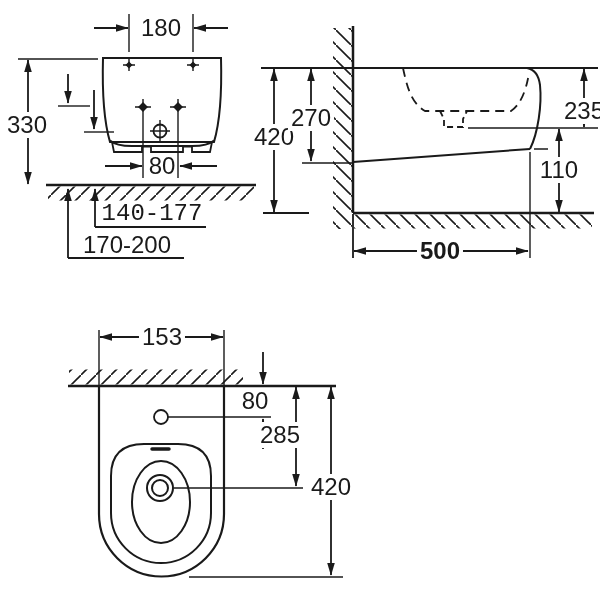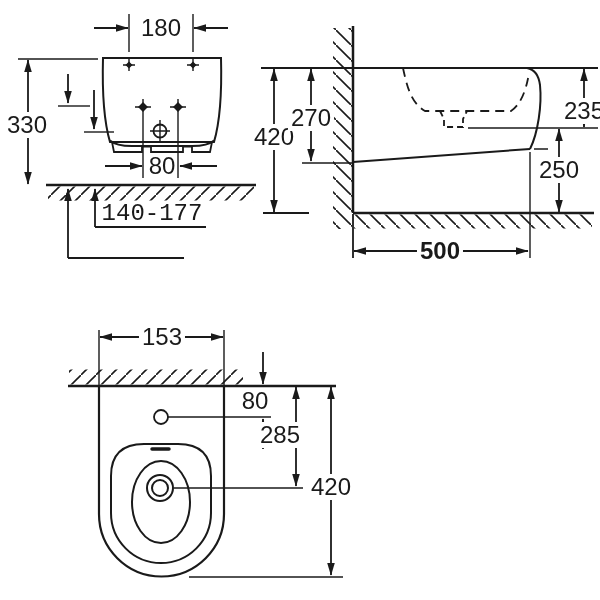--- a/index.html
+++ b/index.html
@@ -166,25 +166,26 @@
 
       <line stroke-width="1.8" x1="325" y1="387" x2="325" y2="575" marker-start="url(#ah)" marker-end="url(#ah)"></line>
       <path stroke-width="1.5" d="M183,577 H337"></path>
     </g>
   </svg>
 
   <div class="dim-label" style="left:155px;top:28px;">180</div>
   <div class="dim-label on-line" style="left:21px;top:125px;">330</div>
   <div class="dim-label" style="left:156px;top:166px;">80</div>
   <div class="dim-label" style="left:146px;top:214px;font-family:Liberation Mono, monospace;">140-177</div>
+  <div class="dim-label" style="left:121px;top:245px;">170-200</div>
 
   <div class="dim-label on-line" style="left:268px;top:137px;">420</div>
   <div class="dim-label on-line" style="left:305px;top:118px;">270</div>
   <div class="dim-label on-line" style="left:578px;top:111px;">235</div>
-  <div class="dim-label on-line" style="left:553px;top:170px;">250</div>
+  <div class="dim-label on-line" style="left:553px;top:170px;">110</div>
   <div class="dim-label on-line" style="left:434px;top:251px;font-weight:bold;">500</div>
 
   <div class="dim-label on-line" style="left:156px;top:337px;">153</div>
   <div class="dim-label" style="left:249px;top:401px;">80</div>
   <div class="dim-label on-line" style="left:274px;top:435px;">285</div>
   <div class="dim-label on-line" style="left:325px;top:487px;">420</div>
 
 </div>
 
 </body></html>

